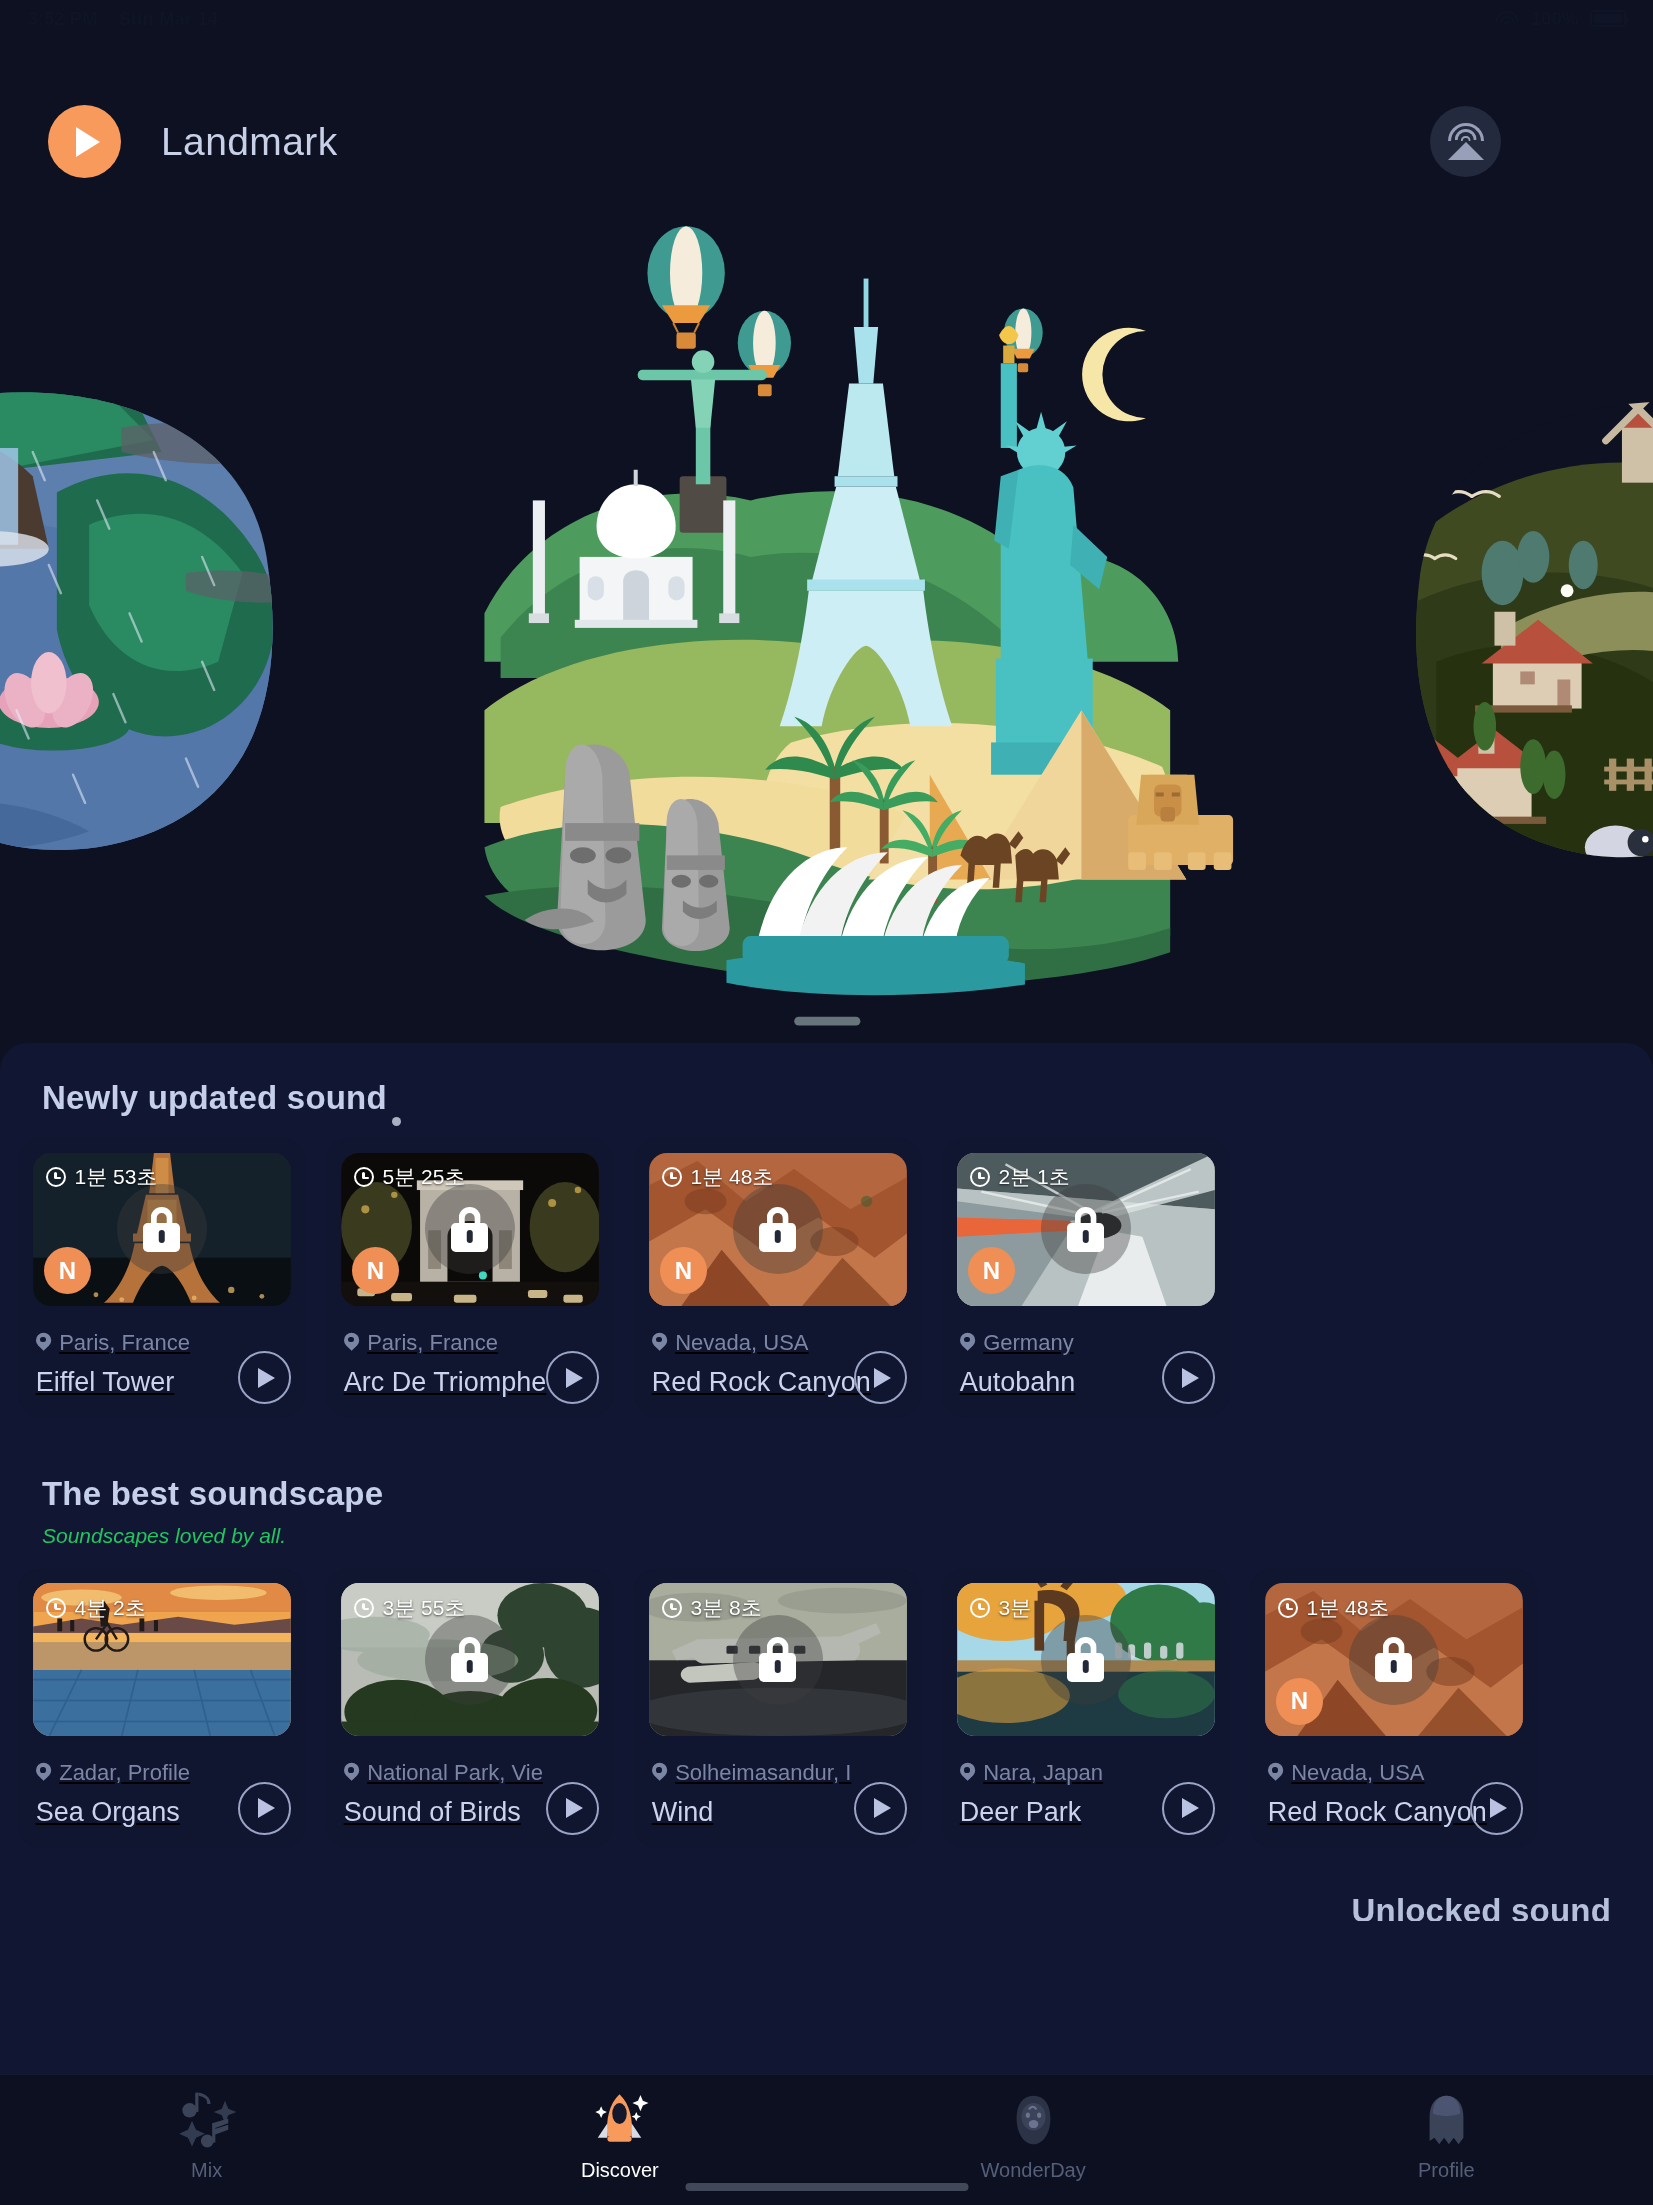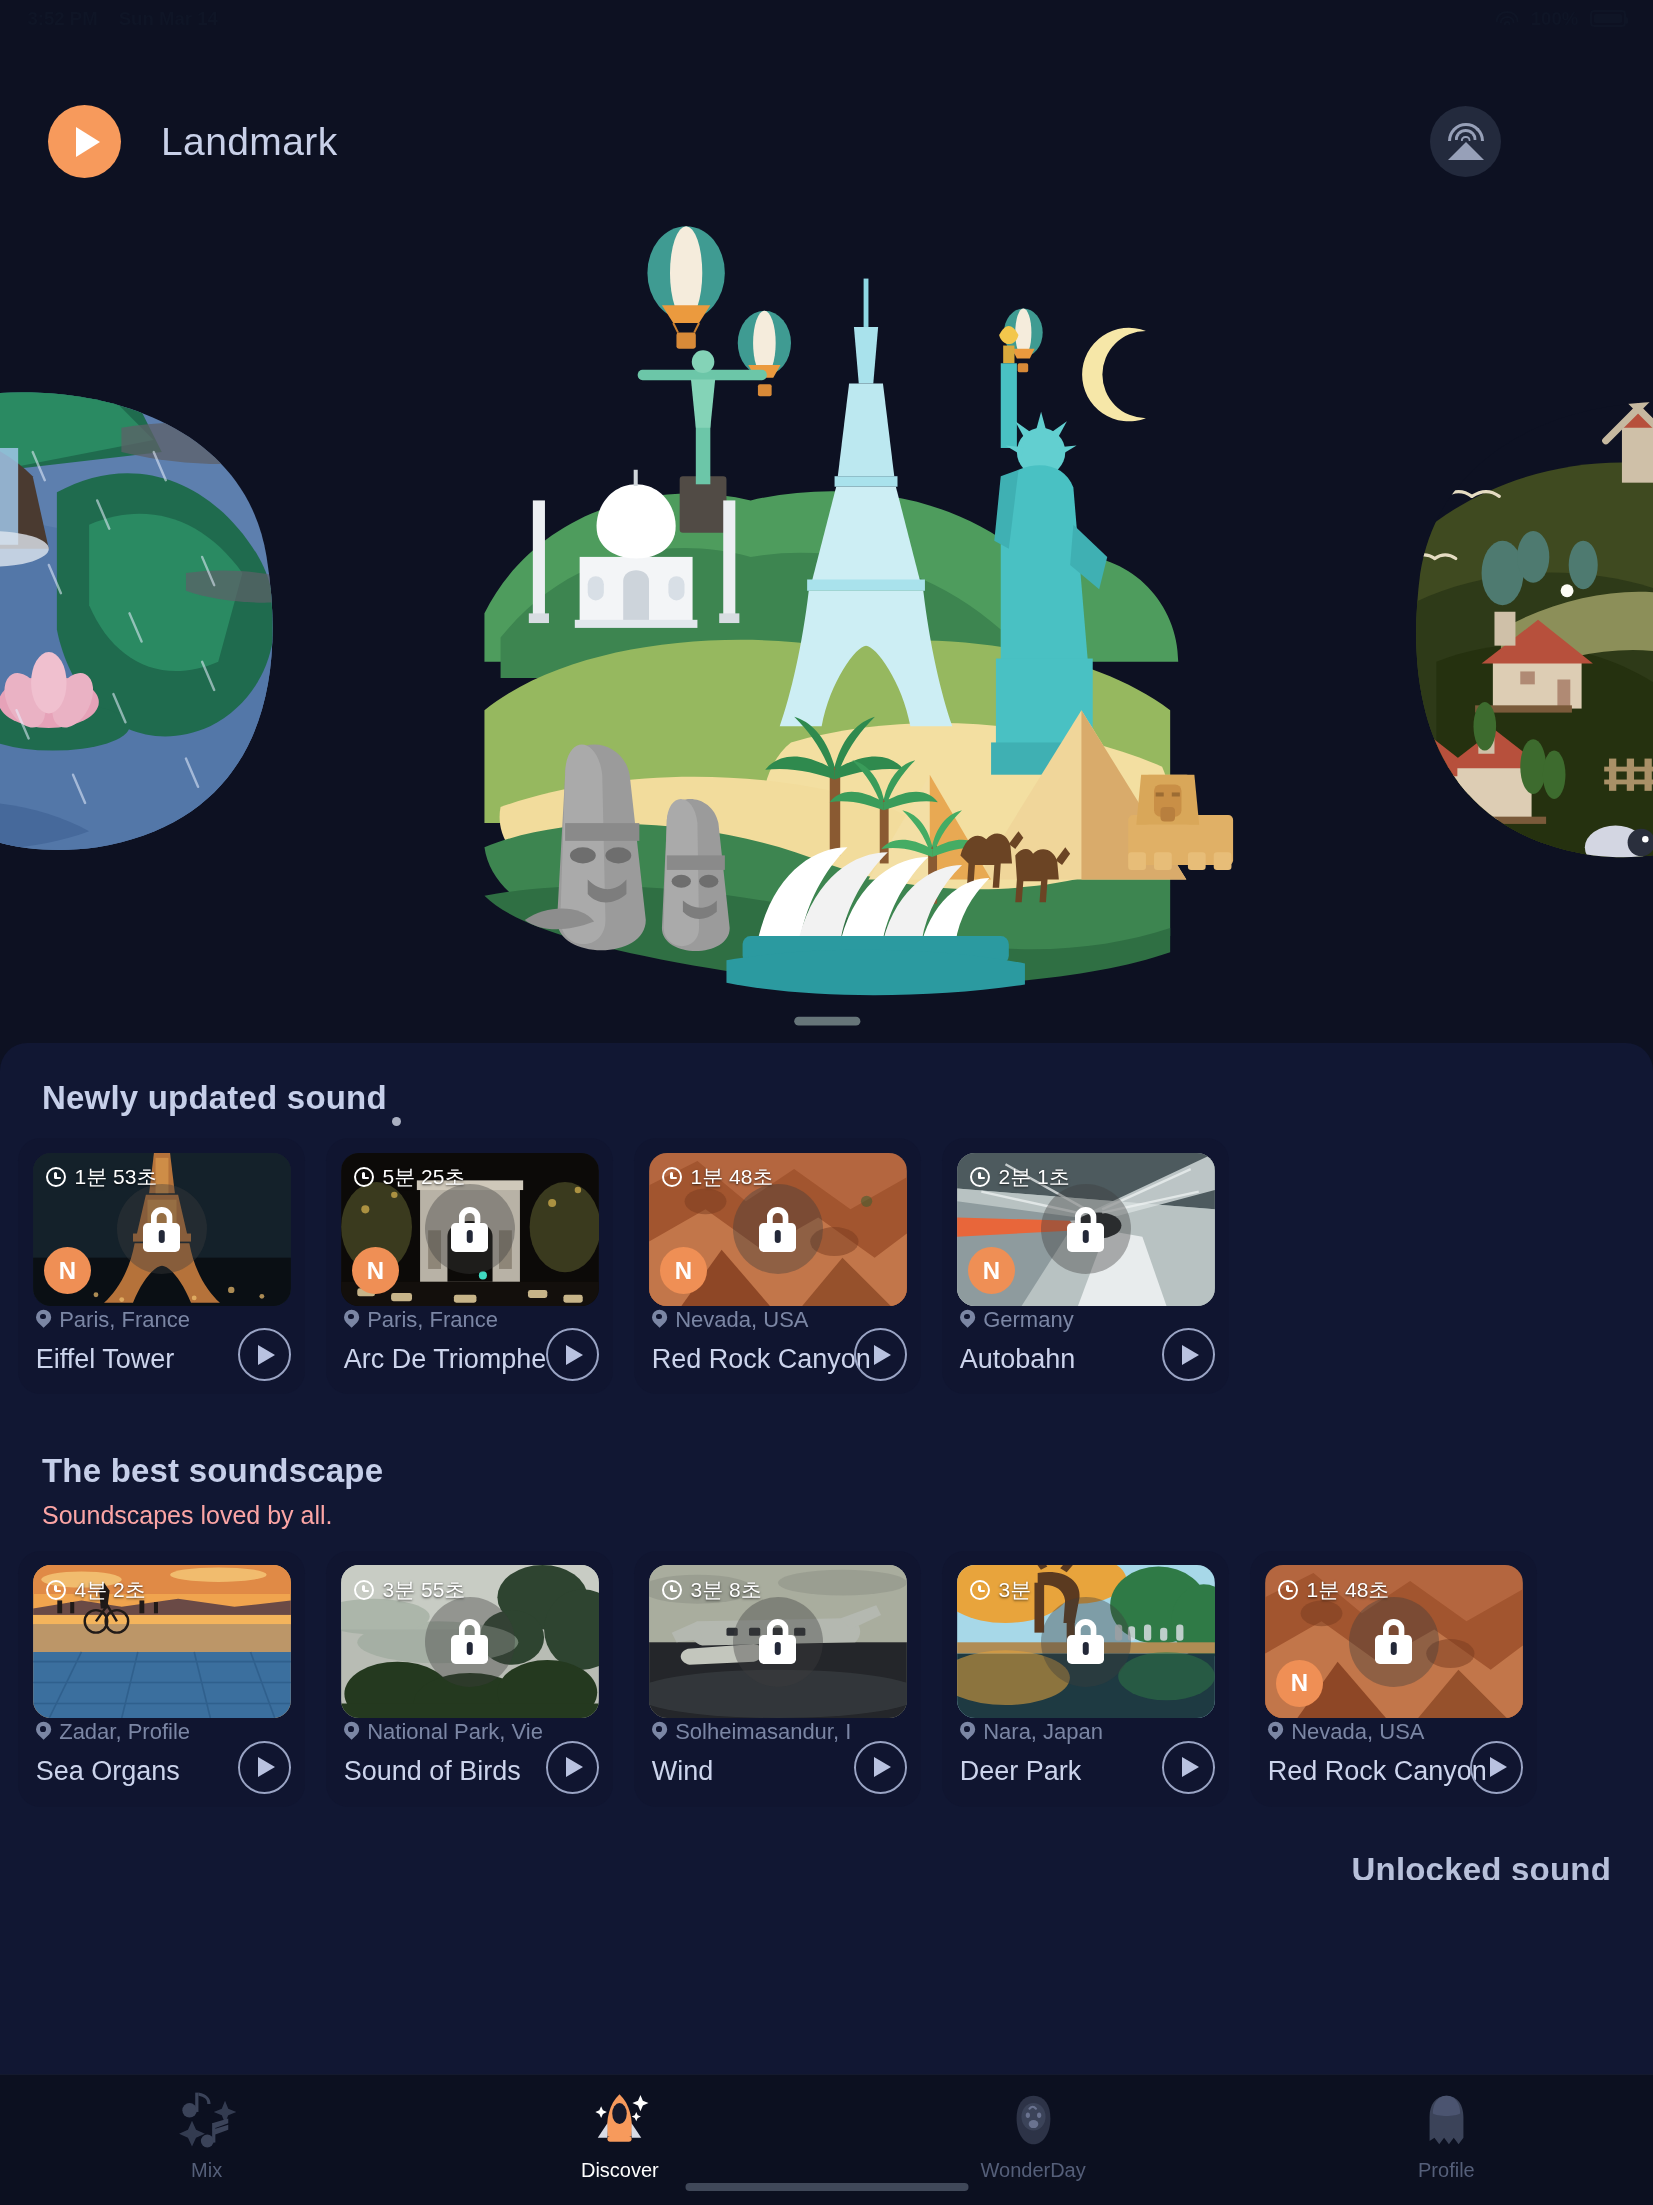--- a/index.html
+++ b/index.html
@@ -67,21 +67,21 @@
     border-radius:50%; background:#c5cbda; opacity:.85; z-index:30;
   }
 
   
   .sheet {
     position:absolute; top:1043px; left:0; width:1653px; height:1049px;
     background:#111733; border-radius:27.4px 27.4px 0 0; z-index:20; overflow:hidden;
   }
   .sec-head { padding:0 42px; }
   .sec-title { font-size:33px; font-weight:700; color:#c6cfe9; letter-spacing:0.2px; }
-  .sec-sub { font-size:25px; color:#fca5a5; margin-top:10.5px; }
+  .sec-sub { font-size:21px; color:#22c55e; margin-top:10.5px;font-style:italic; }
 
   .row { display:flex; gap:21px; padding-left:18px; margin-top:21px; }
   .card {
     flex:none; width:287px; background:#101530; border-radius:22.6px;
     padding:14.5px 14.5px 19.4px 14.5px; position:relative;
   }
   .thumb {
     position:relative; width:258px; height:153px; border-radius:18px;
     overflow:hidden; background:#1d2236;
   }
@@ -110,21 +110,21 @@
   }
   .lock .body::after{
     content:""; position:absolute; left:50%; top:7.3px; transform:translateX(-50%);
     width:6.5px; height:13px; background:#232838; border-radius:3.2px;
   }
   .nbadge{
     position:absolute; left:11.3px; bottom:11.3px; width:47px; height:47px; border-radius:50%;
     background:#ef8f55; color:#fff; font-size:24px; font-weight:600;
     display:flex; align-items:center; justify-content:center; z-index:6;
   }
-  .meta { margin-top:1px; padding-left:3.2px; position:relative; }
+  .meta { margin-top:24px; padding-left:3.2px; position:relative;text-decoration:underline; }
   .loc { display:flex; align-items:center; gap:9px; color:#7b86a4; font-size:22px; white-space:nowrap; }
   .pin{width:14.5px;height:20px;flex:none;position:relative;}
   .pin::before{content:"";position:absolute;top:0;left:0;width:14.5px;height:14.5px;border-radius:50% 50% 50% 0;background:#7b86a4;transform:rotate(-45deg);}
   .pin::after{content:"";position:absolute;top:4px;left:4.4px;width:5.7px;height:5.7px;border-radius:50%;background:#101530;}
   .name { margin-top:11.3px; font-size:27px; color:#ccd4ec; white-space:nowrap; }
   .playbtn{
     position:absolute; right:0px; bottom:-6.5px; width:53px; height:53px; border-radius:50%;
     border:2px solid #9aa4c4; display:flex; align-items:center; justify-content:center;
   }
   .playbtn .t{width:0;height:0;border-left:17px solid #b9c2e0;border-top:10.5px solid transparent;border-bottom:10.5px solid transparent;margin-left:4.8px;}

